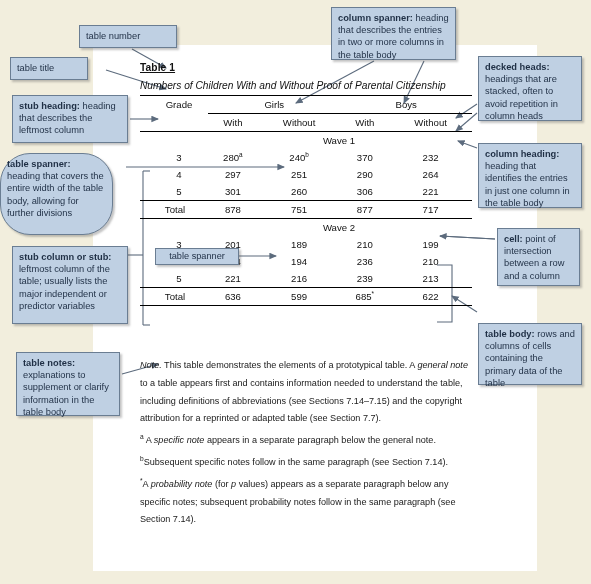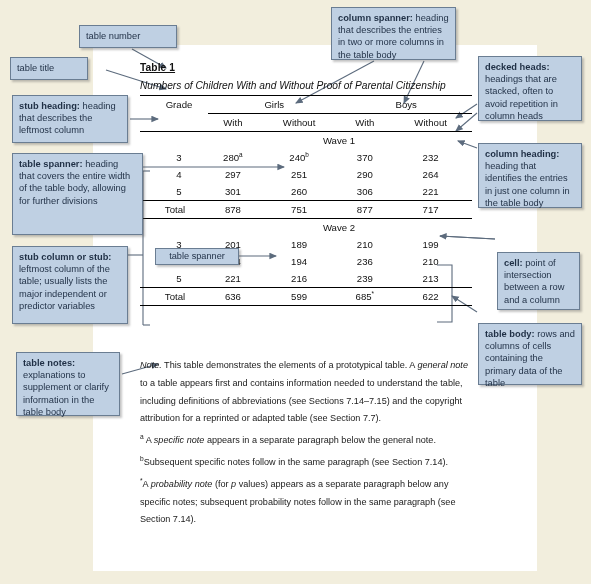--- a/index.html
+++ b/index.html
@@ -105,27 +105,27 @@
     line-height: 17.8px;
   }
   #notes p { margin: 0 0 0 0; }
   #notes i { font-style: italic; }
   sup.nlab { font-size: 6.6px; vertical-align: super; }
 
   
   #cl-table-number   { left: 79px;  top: 25px;  width: 98px;  height: 23px; }
   #cl-table-title    { left: 10px;  top: 57px;  width: 78px;  height: 23px; text-align: center; }
   #cl-stub-heading   { left: 12px;  top: 95px;  width: 116px; height: 48px; }
-  #cl-table-spanner  { left: 12px;  top: 153px; width: 131px; height: 82px; }
+  #cl-table-spanner  { left: 0;  top: 153px; width: 113px; height: 82px; border-radius: 30px; }
   #cl-stub-column    { left: 12px;  top: 246px; width: 116px; height: 78px; }
   #cl-table-notes    { left: 16px;  top: 352px; width: 104px; height: 64px; }
   #cl-col-spanner    { left: 331px; top: 7px;   width: 125px; height: 53px; }
   #cl-decked-heads   { left: 478px; top: 56px;  width: 104px; height: 65px; }
   #cl-column-heading { left: 478px; top: 143px; width: 104px; height: 65px; }
-  #cl-cell           { left: 497px; top: 228px; width: 83px;  height: 58px; margin-top: 24px; }
+  #cl-cell           { left: 497px; top: 228px; width: 83px;  height: 58px; }
   #cl-table-body     { left: 478px; top: 323px; width: 104px; height: 62px; }
   #cl-spanner-inline { left: 155px; top: 248px; width: 84px;  height: 17px;
                        font-size: 9.2px; padding: 0; }
 </style>
 </head>
 <body>
 
 <div id="root">
 
   <div class="page-white"></div>

